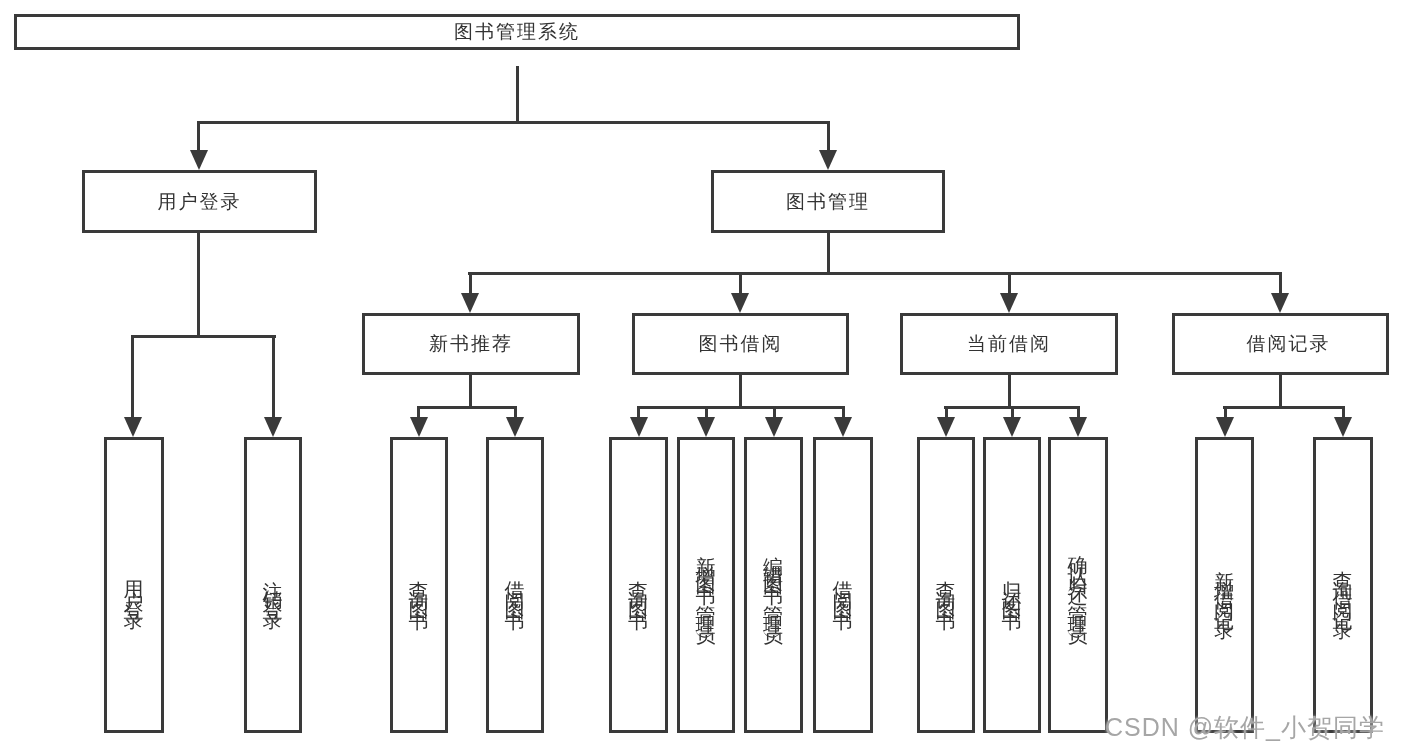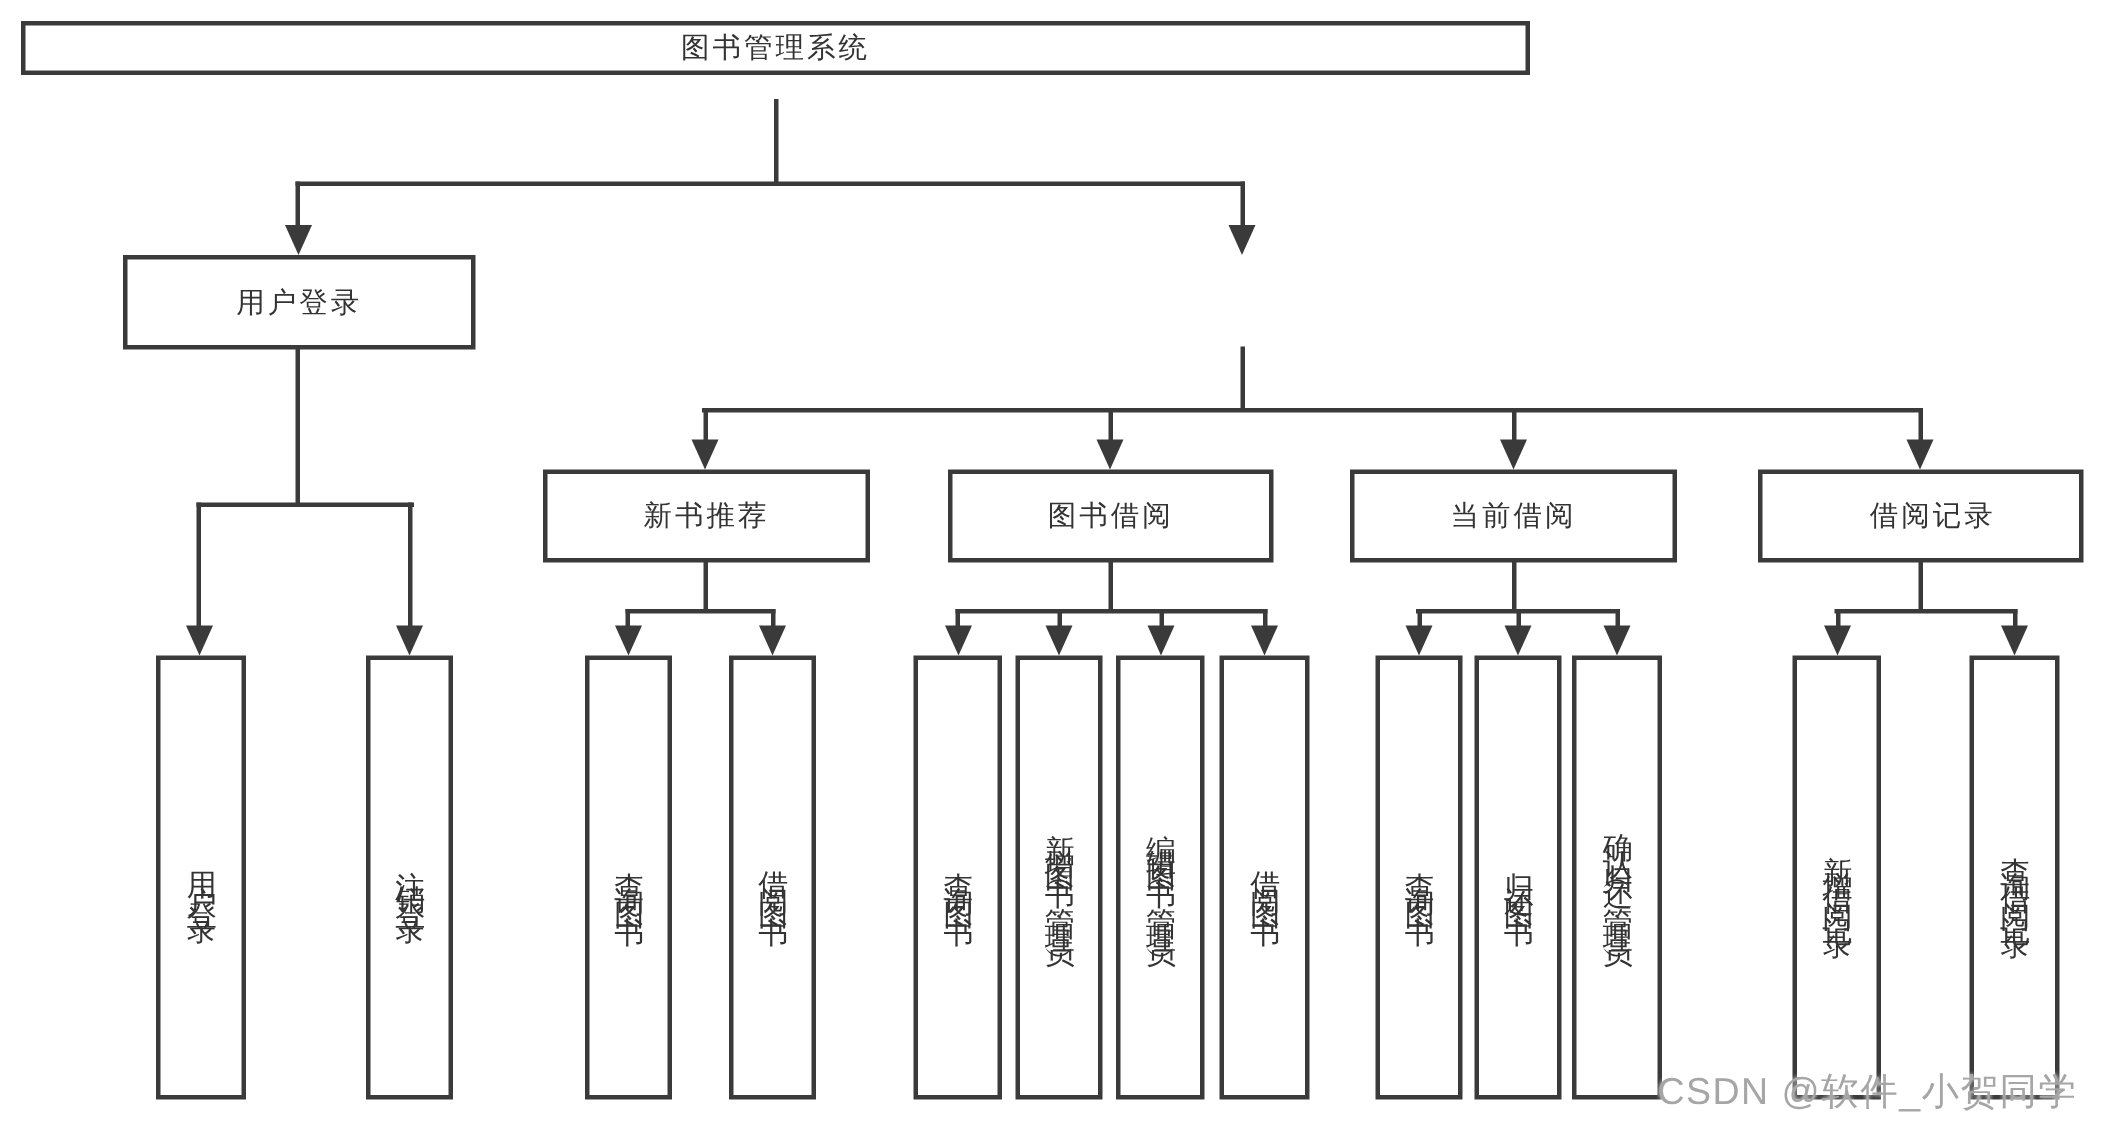--- a/index.html
+++ b/index.html
@@ -50,20 +50,23 @@
 <body>
 
 <div id="stage">
 
   <div class="box hbox" style="left:14px;top:14px;width:1006px;height:36px;">
     <span>图书管理系统</span>
   </div>
 
   <div class="box hbox" style="left:82px;top:170px;width:235px;height:63px;">
     <span>用户登录</span>
+  </div>
+  <div class="box hbox" style="left:711px;top:170px;width:234px;height:63px;">
+    <span>图书管理</span>
   </div>
 
   <div class="box hbox" style="left:362px;top:313px;width:218px;height:62px;justify-content:center;">
     <span>新书推荐</span>
   </div>
   <div class="box hbox" style="left:632px;top:313px;width:217px;height:62px;">
     <span>图书借阅</span>
   </div>
   <div class="box hbox" style="left:900px;top:313px;width:218px;height:62px;">
     <span>当前借阅</span>

